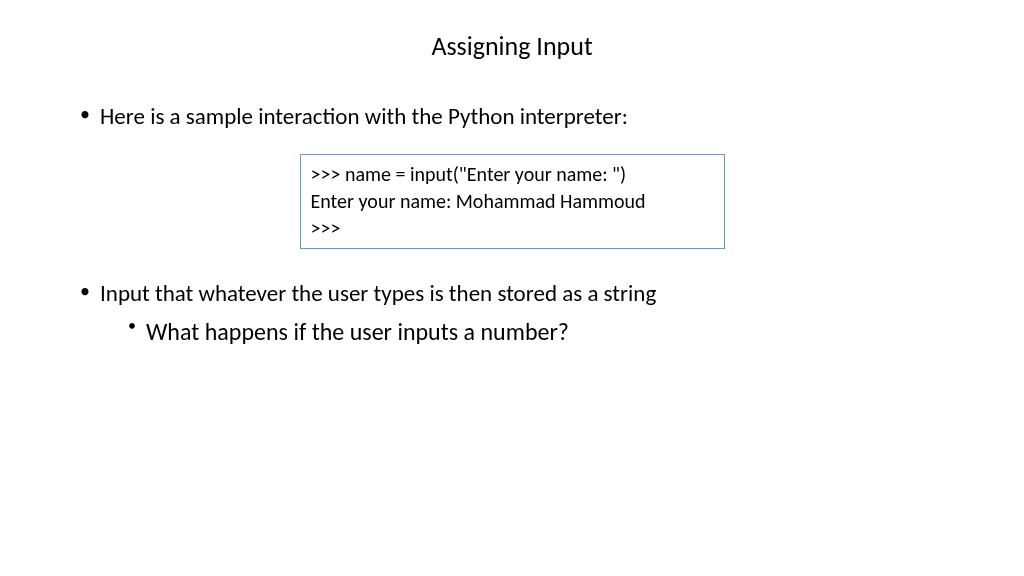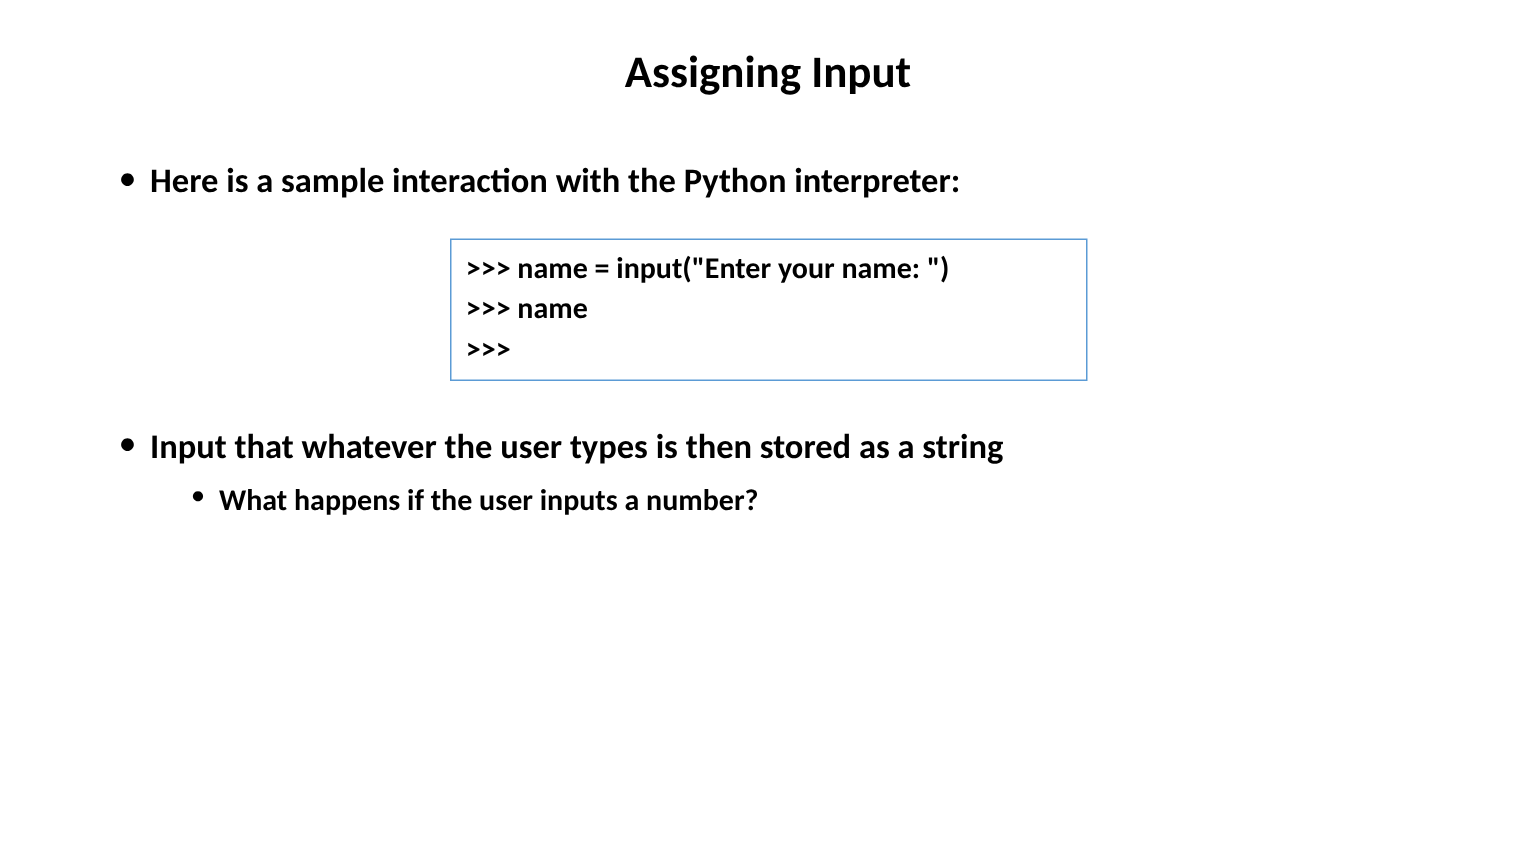--- a/index.html
+++ b/index.html
@@ -1,32 +1,31 @@
 <!DOCTYPE html>
 <html><head>
   <meta charset="utf-8">
   <style>
     * {
       margin: 0;
       padding: 0;
       box-sizing: border-box;
-      font-weight: bold;
     }
     body {
       width: 1024px;
       height: 576px;
       background: #ffffff;
       font-family: Calibri, "Segoe UI", Arial, sans-serif;
       color: #000000;
       padding: 30px 80px;
     }
     .title {
       text-align: center;
-      font-size: 30px;
-      font-weight: 700;
+      font-size: 26px;
+      font-weight: 400;
       margin-bottom: 38px;
     }
     .bullet-list {
       list-style: none;
     }
     .bullet-item {
       font-size: 23px;
       line-height: 1.4;
       position: relative;
       padding-left: 20px;
@@ -37,21 +36,21 @@
       position: absolute;
       left: 0;
       font-size: 20px;
     }
     .sub-bullet-list {
       list-style: none;
       margin-top: 6px;
       margin-left: 28px;
     }
     .sub-bullet-item {
-      font-size: 20px;
+      font-size: 24px;
       line-height: 1.4;
       position: relative;
       padding-left: 18px;
     }
     .sub-bullet-item::before {
       content: "•";
       position: absolute;
       left: 0;
       font-size: 16px;
     }
@@ -72,21 +71,21 @@
 <body>
 
 <h1 class="title">Assigning Input</h1>
 
 <ul class="bullet-list">
   <li class="bullet-item">Here is a sample interaction with the Python interpreter:</li>
 </ul>
 
 <div class="code-box">
   <div class="code-line">&gt;&gt;&gt; name = input("Enter your name: ")</div>
-  <div class="code-line">&gt;&gt;&gt; name</div>
+  <div class="code-line">Enter your name: Mohammad Hammoud</div>
   <div class="code-line">&gt;&gt;&gt;</div>
 </div>
 
 <ul class="bullet-list">
   <li class="bullet-item">
     <span>Input that whatever the user types is then stored as a string</span>
     <ul class="sub-bullet-list">
       <li class="sub-bullet-item">What happens if the user inputs a number?</li>
     </ul>
   </li>

